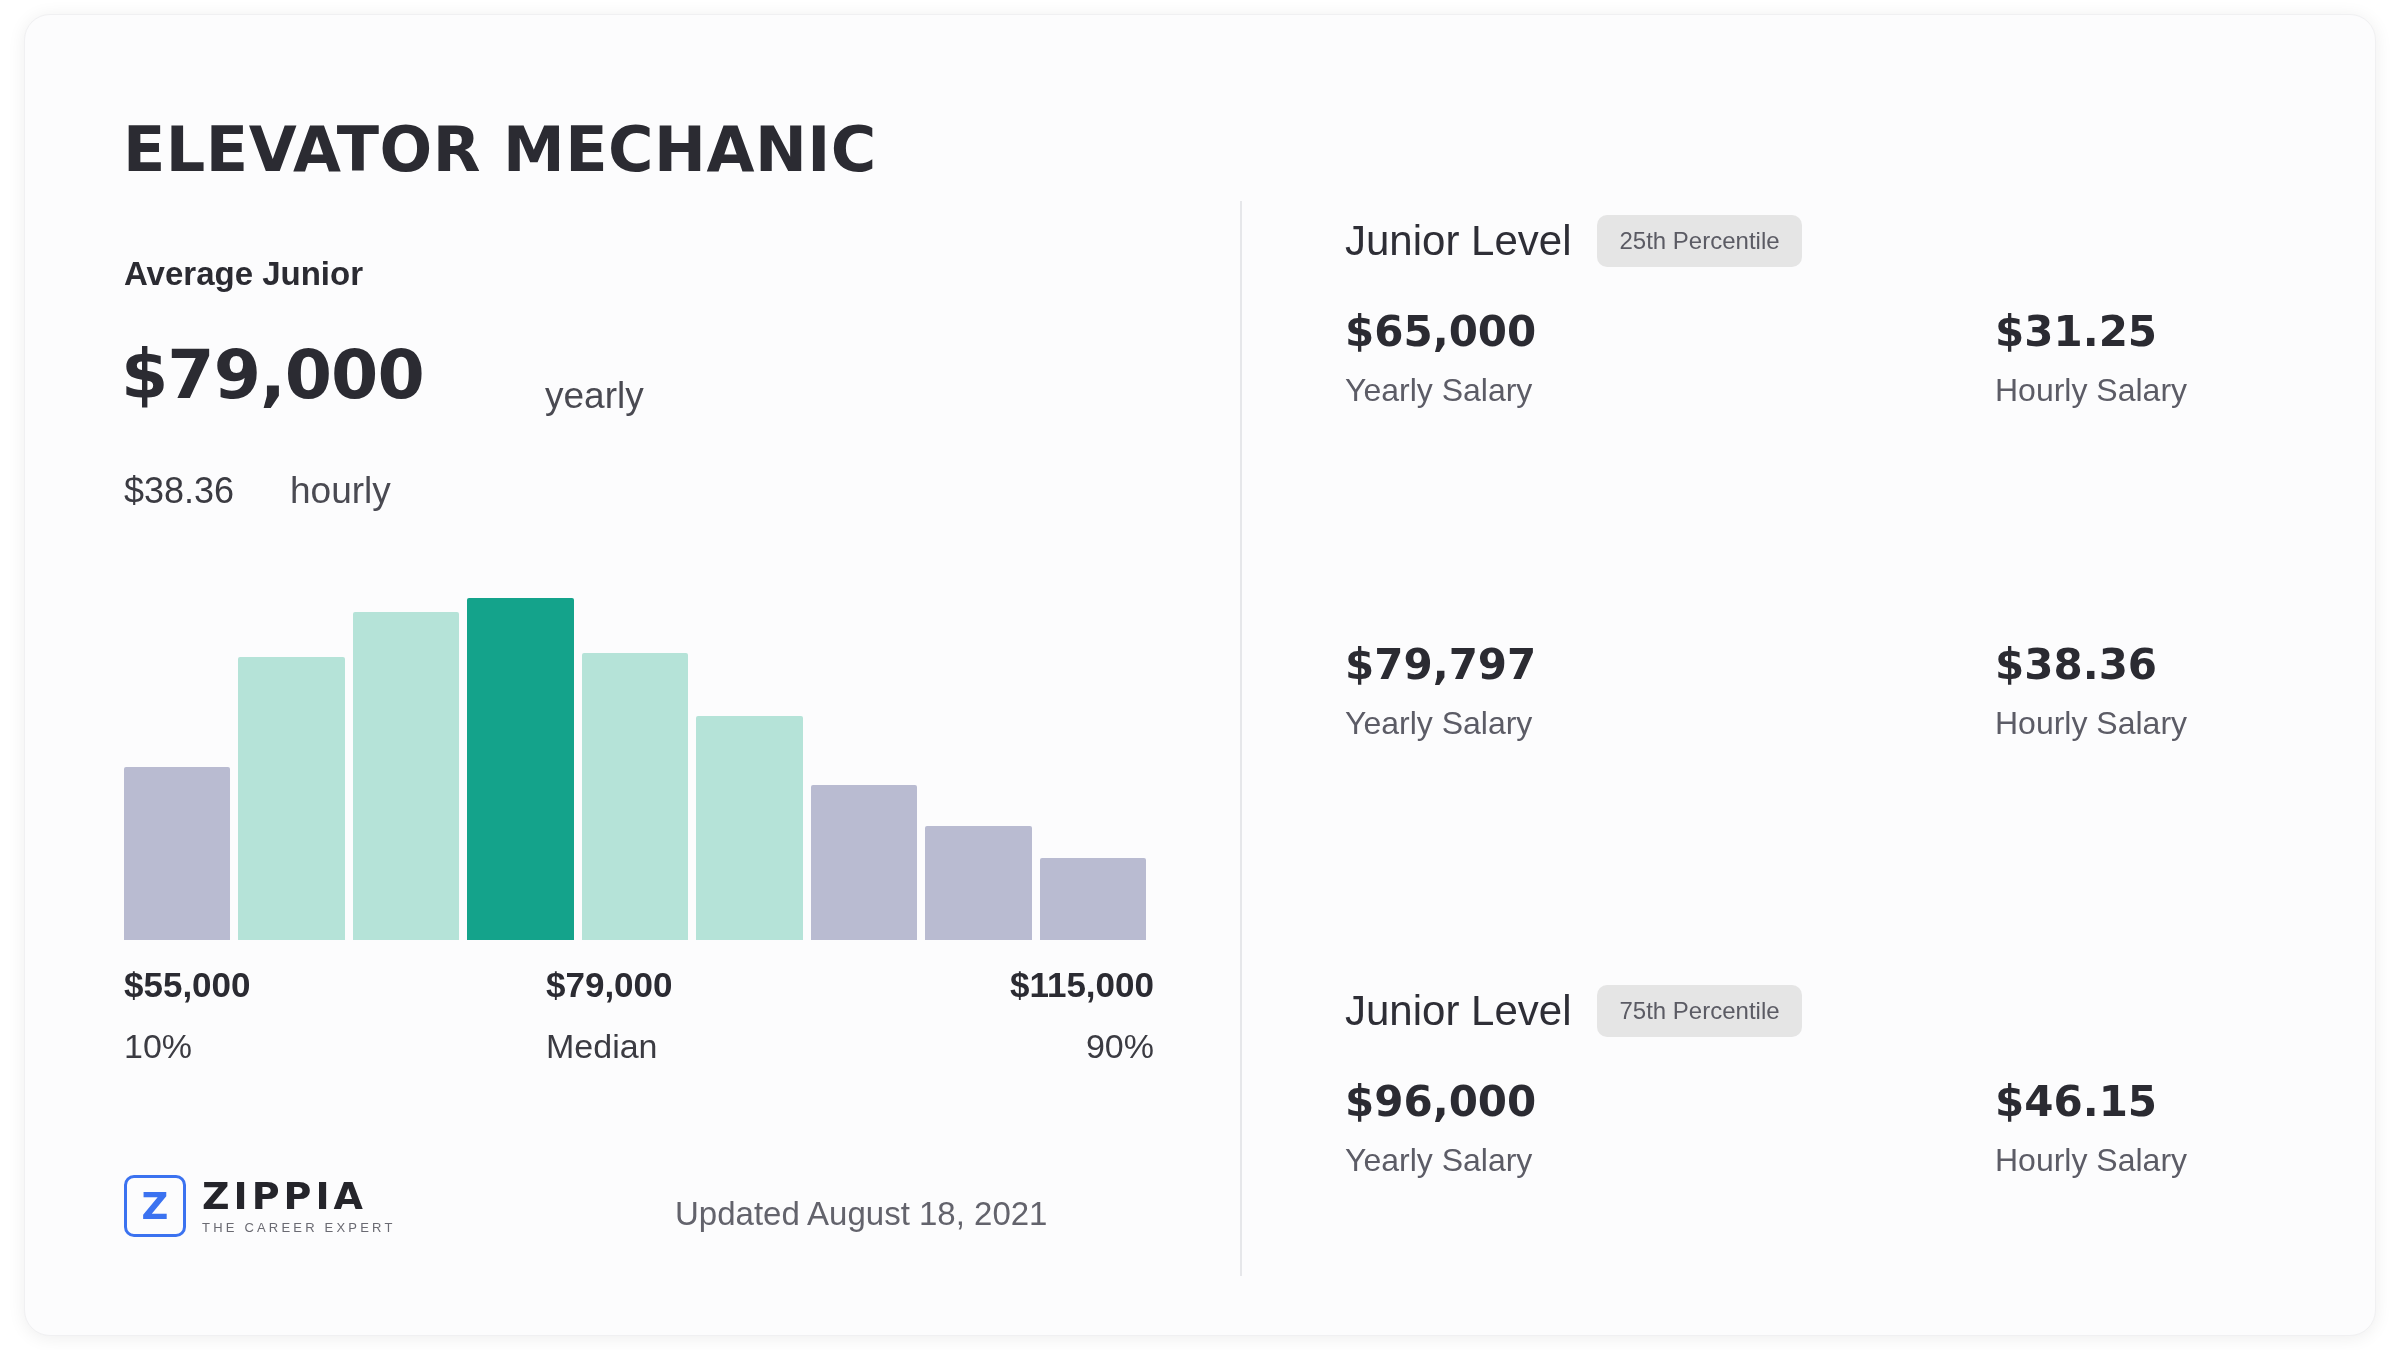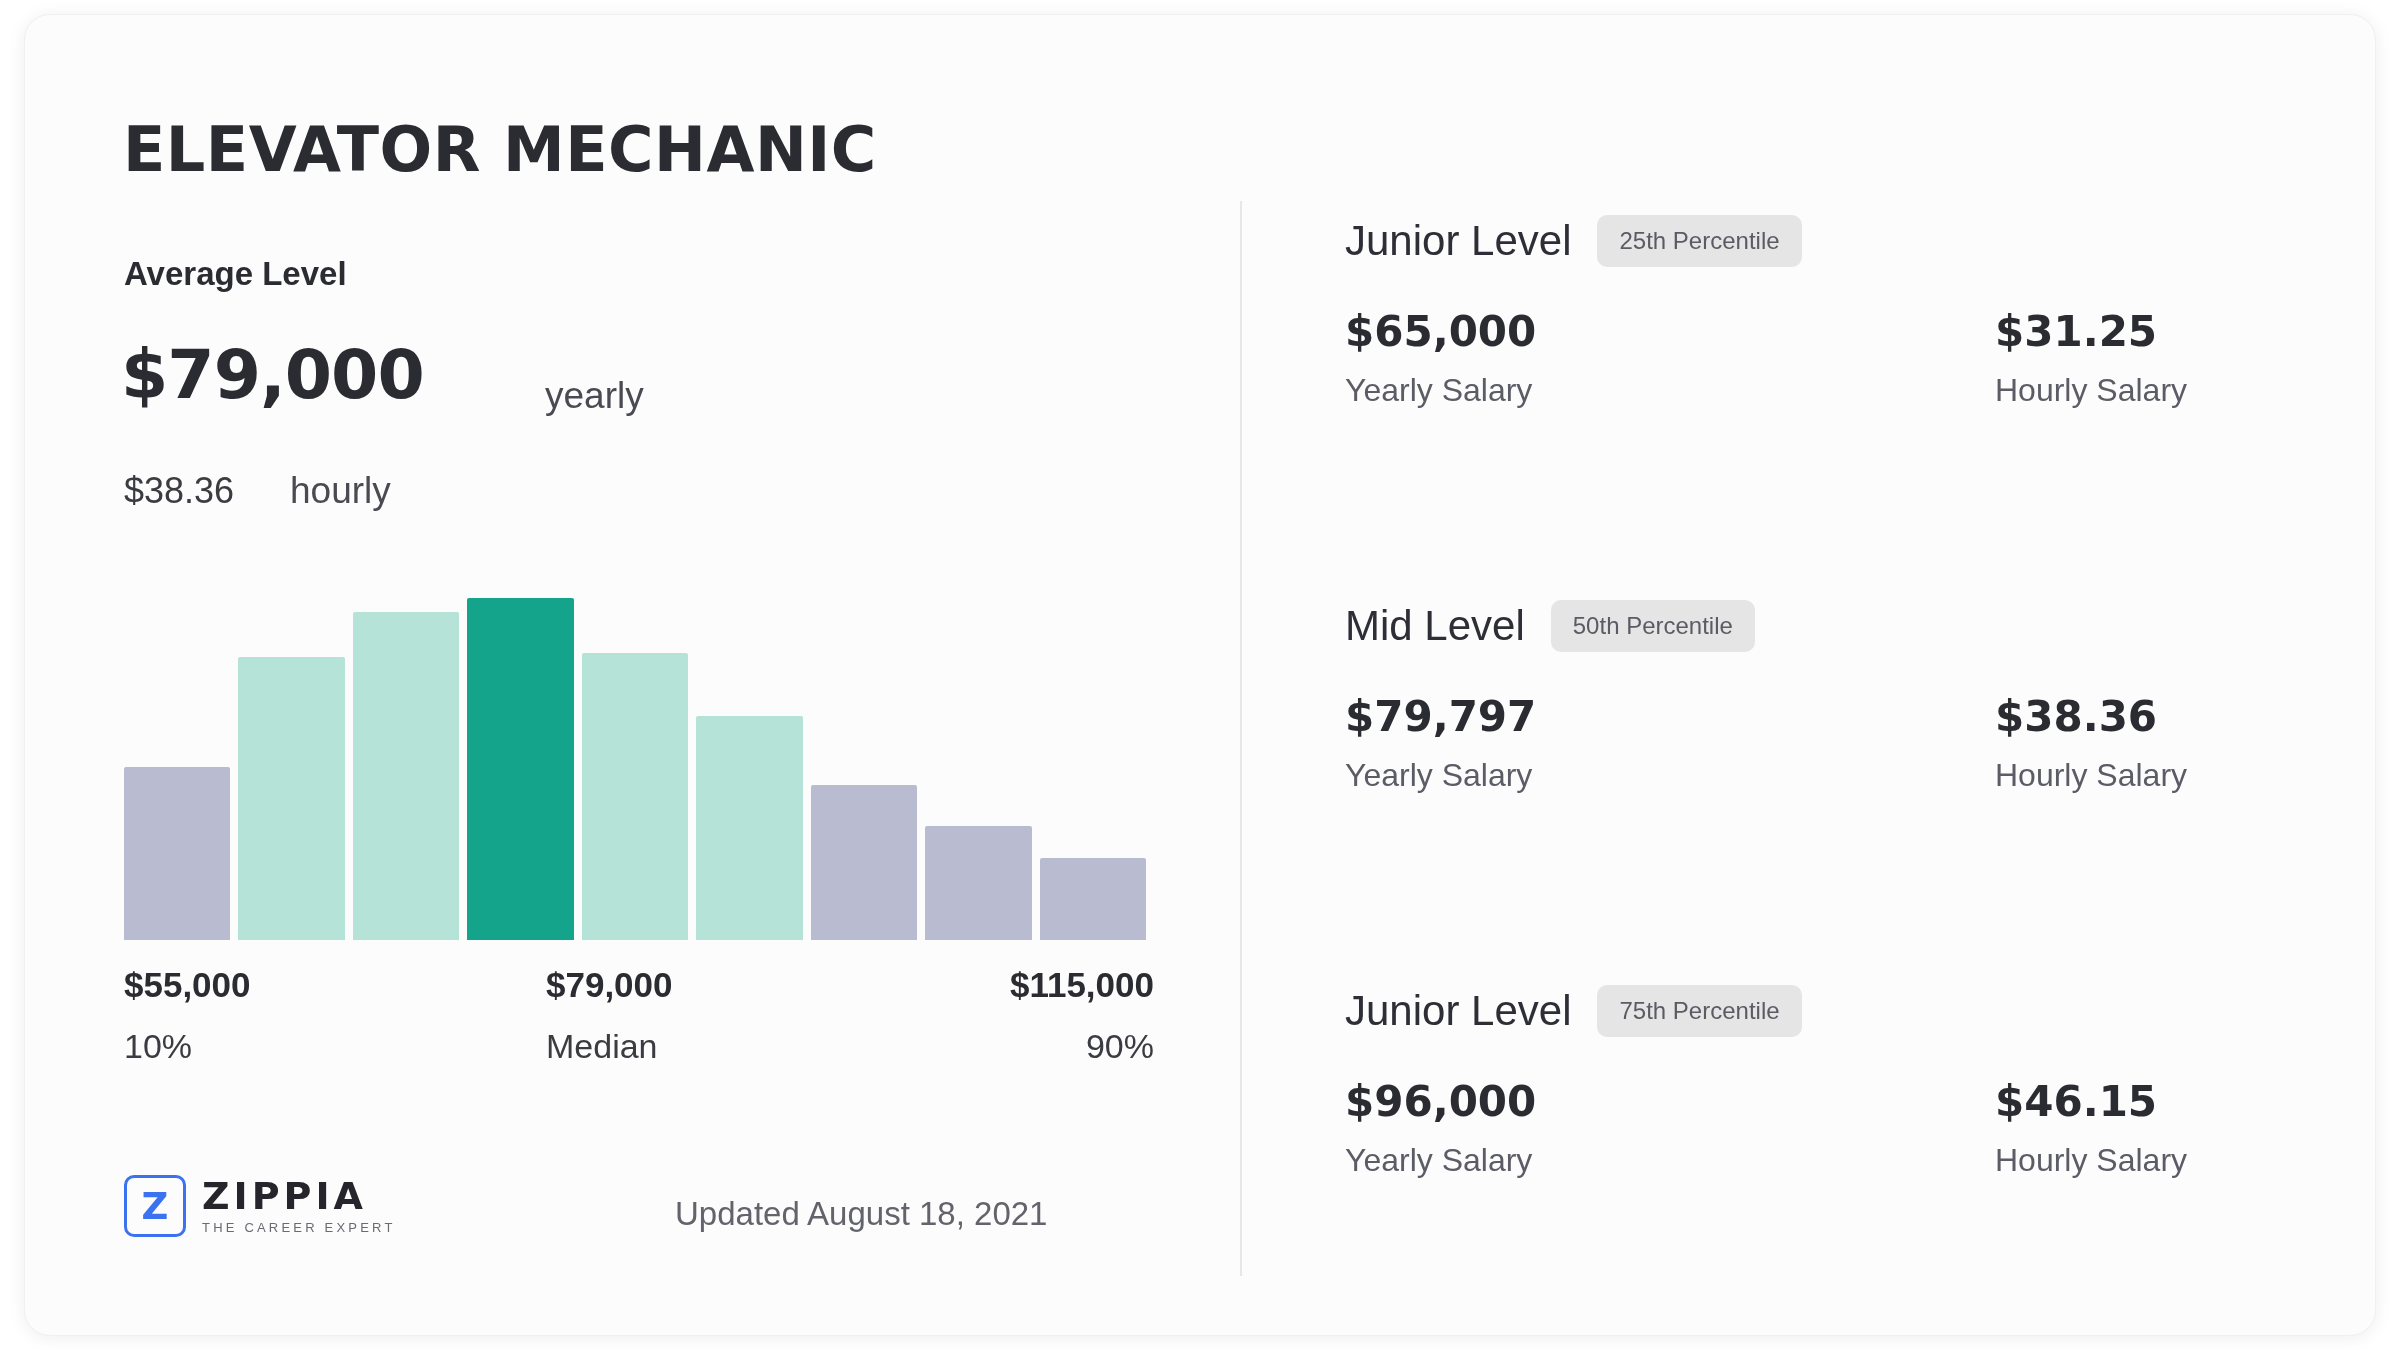--- a/index.html
+++ b/index.html
@@ -200,21 +200,21 @@
 </style>
 </head>
 <body>
 
 <div class="card">
 
   <div class="left-pane">
 
     <div class="job-title">ELEVATOR MECHANIC</div>
 
-    <div class="avg-label">Average Level</div>
+    <div class="avg-label">Average Junior</div>
     <div class="avg-yearly">$79,000</div>
     <div class="avg-yearly-unit">yearly</div>
     <div class="avg-hourly">$38.36</div>
     <div class="avg-hourly-unit">hourly</div>
 
     <div class="chart" id="chart">
         <div class="bar" style="left: 0px; width: 106.444px; height: 173.375px; background: rgb(185, 187, 209);"></div>
         <div class="bar" style="left: 114.444px; width: 106.444px; height: 282.875px; background: rgb(181, 227, 216);"></div>
         <div class="bar" style="left: 228.889px; width: 106.444px; height: 328.5px; background: rgb(181, 227, 216);"></div>
         <div class="bar" style="left: 343.333px; width: 106.444px; height: 342.188px; background: rgb(20, 163, 139);"></div>
@@ -261,24 +261,20 @@
           <div class="fig-lab">Yearly Salary</div>
         </div>
         <div class="fig-col second">
           <div class="fig-val">$31.25</div>
           <div class="fig-lab">Hourly Salary</div>
         </div>
       </div>
     </div>
 
     <div class="level-block" style="top:585px;">
-      <div class="level-head">
-        <div class="level-name">Mid Level</div>
-        <div class="level-badge">50th Percentile</div>
-      </div>
       <div class="level-figs">
         <div class="fig-col">
           <div class="fig-val">$79,797</div>
           <div class="fig-lab">Yearly Salary</div>
         </div>
         <div class="fig-col second">
           <div class="fig-val">$38.36</div>
           <div class="fig-lab">Hourly Salary</div>
         </div>
       </div>

